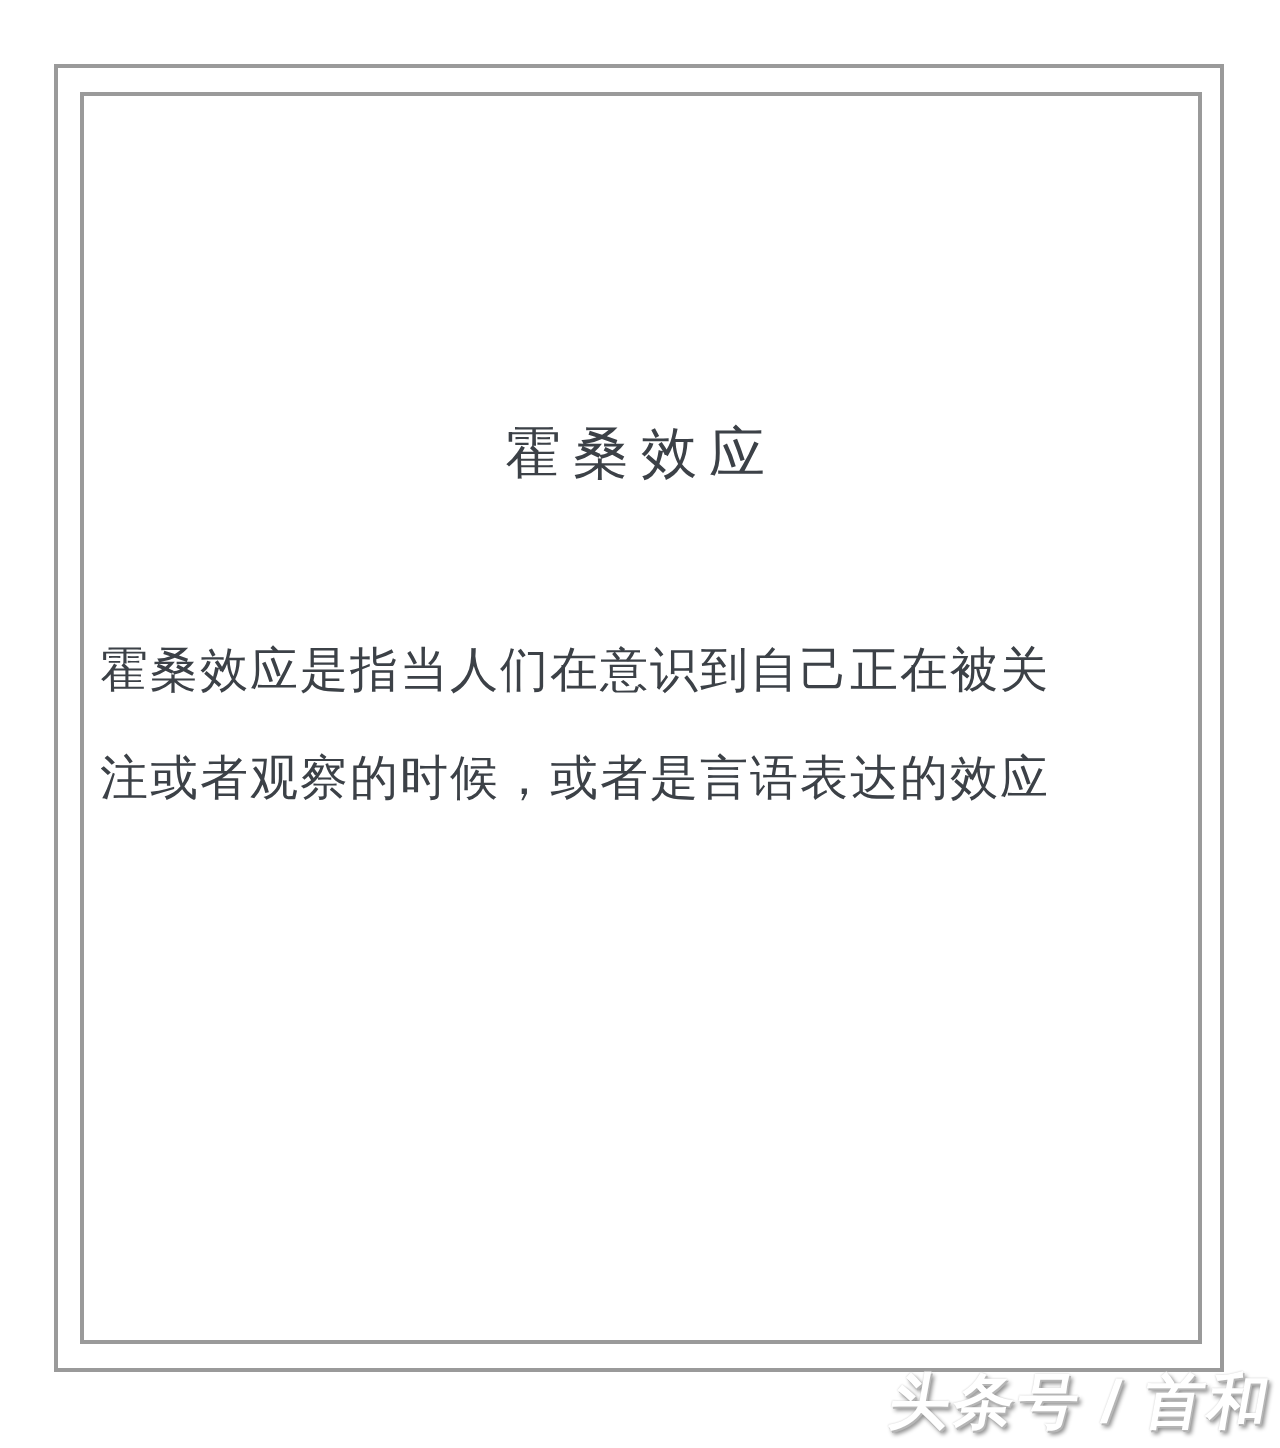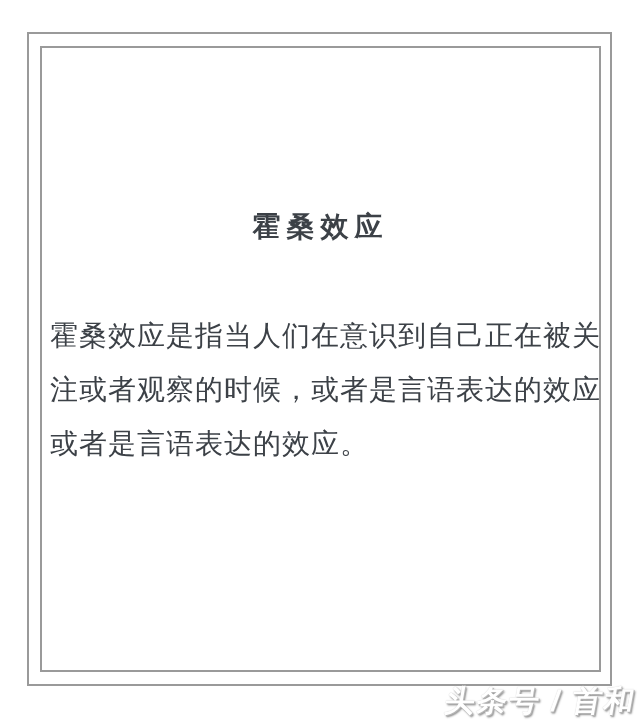--- a/index.html
+++ b/index.html
@@ -28,28 +28,28 @@
   }
   .card-title {
     position: absolute;
     left: 40px; top: 212px;
     width: 561px;
     text-align: center;
     font-size: 28px;
     line-height: 30px;
     letter-spacing: 6px;
     color: #3c4147;
-    font-weight: 700;
+    font-weight: 400;
   }
   .card-body {
     position: absolute;
     left: 50px; top: 322px;
     width: 545px;
     color: #3c4147;
-    font-size: 28px;
+    font-size: 24px;
   }
   .body-line {
     display: block;
     line-height: 28px;
     letter-spacing: 1px;
     margin-bottom: 26px;
     white-space: nowrap;
   }
   .watermark {
     position: absolute;
@@ -73,18 +73,17 @@
 <div class="canvas">
 
   <div class="frame-outer"></div>
   <div class="frame-inner"></div>
 
   <div class="card-title">霍桑效应</div>
 
   <div class="card-body">
     <span class="body-line">霍桑效应是指当人们在意识到自己正在被关</span>
     <span class="body-line">注或者观察的时候，或者是言语表达的效应</span>
-    <span class="body-line">或者是言语表达的效应。</span>
   </div>
 
   <div class="watermark">头条号 / 首和</div>
 
 </div>
 
 </body></html>

